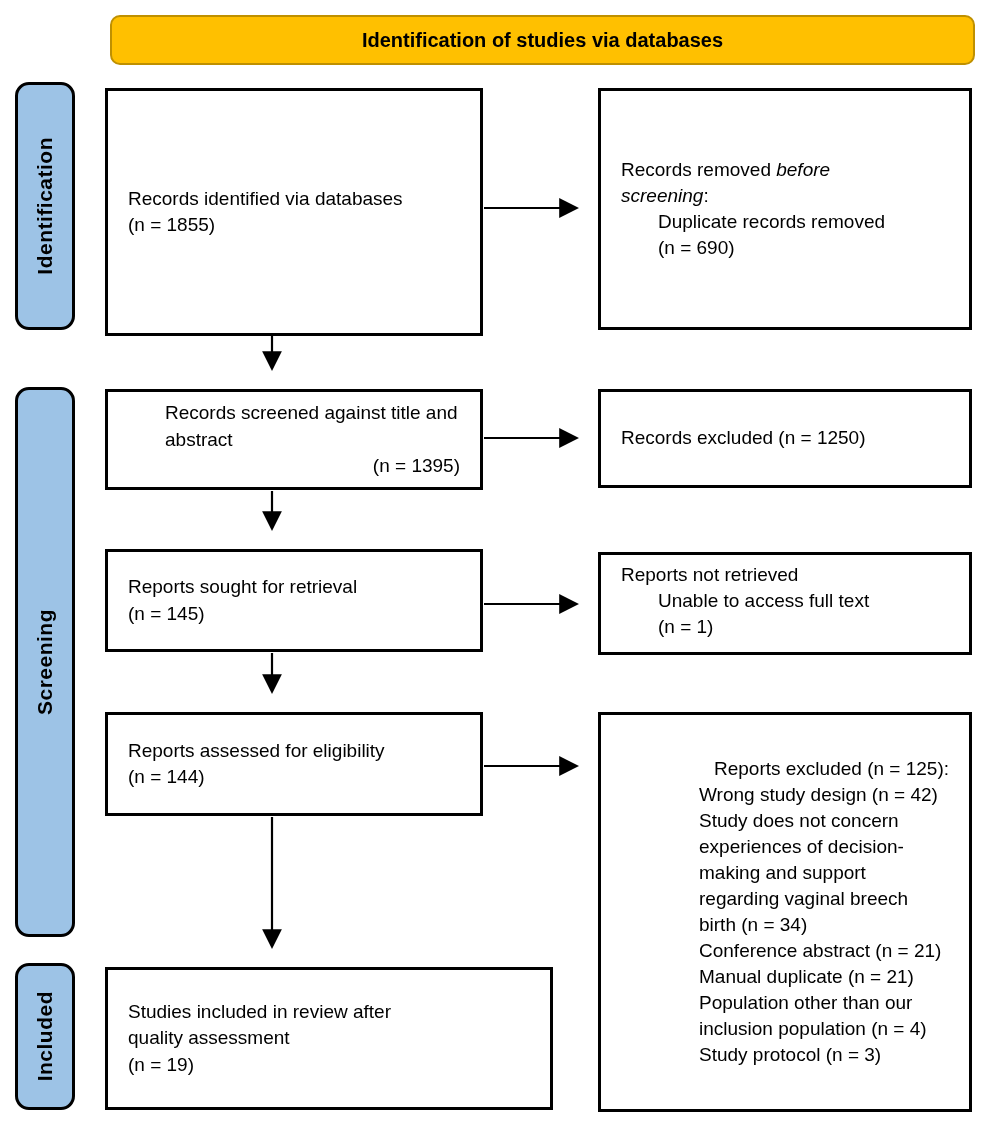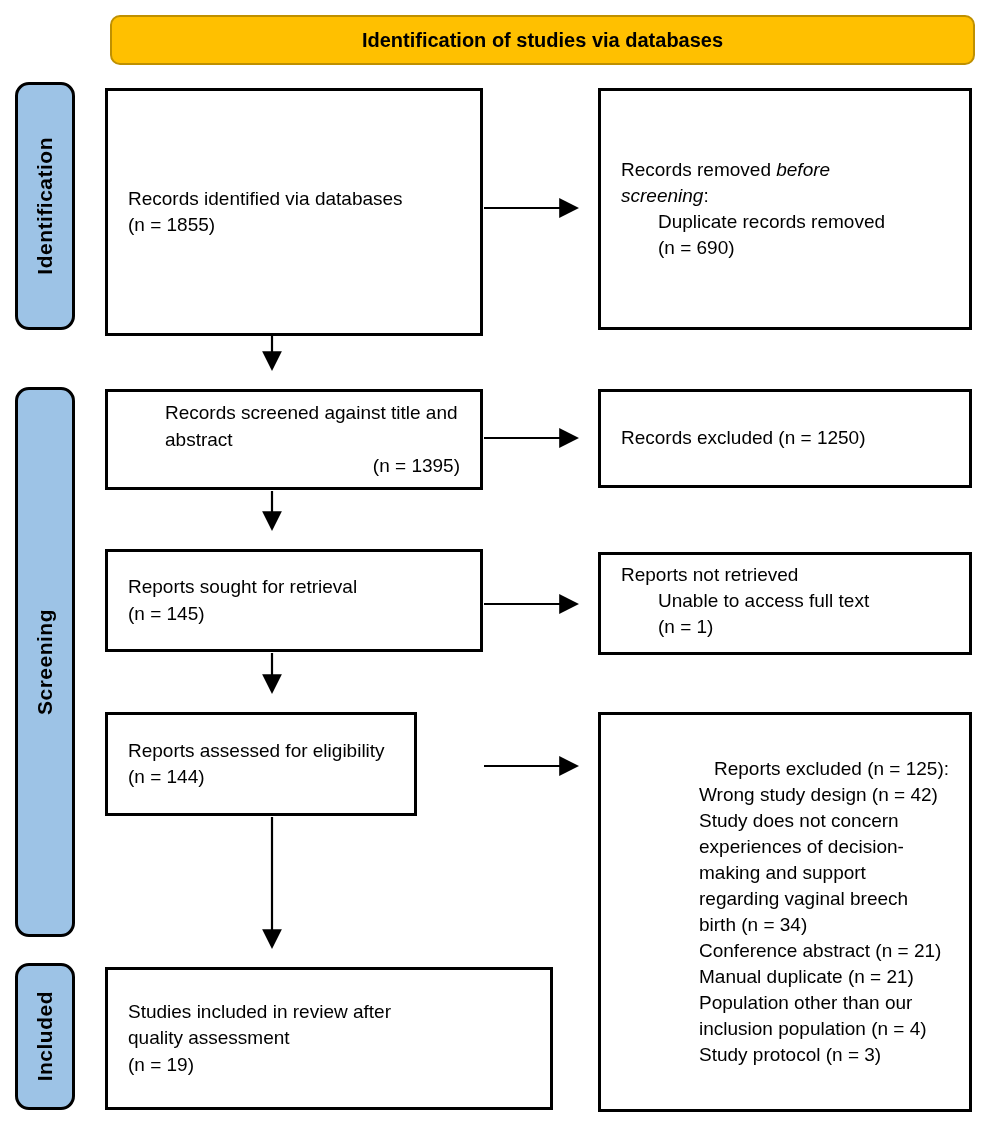--- a/index.html
+++ b/index.html
@@ -33,21 +33,21 @@
     position:absolute; background:#fff; border:3px solid #000; box-sizing:border-box;
     display:flex; flex-direction:column; justify-content:center;
     padding:12px 20px; font-size:19px; line-height:1.37;
   }
   #box-records-identified   { left:105px; top:88px;  width:378px; height:248px; }
   #box-records-removed      { left:598px; top:88px;  width:374px; height:242px; }
   #box-records-screened     { left:105px; top:389px; width:378px; height:101px;align-items:flex-end; }
   #box-records-excluded     { left:598px; top:389px; width:374px; height:99px;  }
   #box-reports-sought       { left:105px; top:549px; width:378px; height:103px; }
   #box-reports-not-retrieved{ left:598px; top:552px; width:374px; height:103px;justify-content:flex-end; }
-  #box-reports-assessed     { left:105px; top:712px; width:312px; height:104px; }
+  #box-reports-assessed     { left:105px; top:712px; width:378px; height:104px; }
   #box-reports-excluded     { left:598px; top:712px; width:374px; height:400px;align-items:flex-end; }
   #box-studies-included     { left:105px; top:967px; width:448px; height:143px; }
   .box-text { max-width:295px; }
   .para { max-width:270px; }
   .it { font-style:italic; }
   .sub        { margin-left:37px; width:250px; }
   .sub-narrow { margin-left:37px; width:230px; }
   
   #flow-arrows { position:absolute; left:0; top:0; pointer-events:none; }
 </style>

